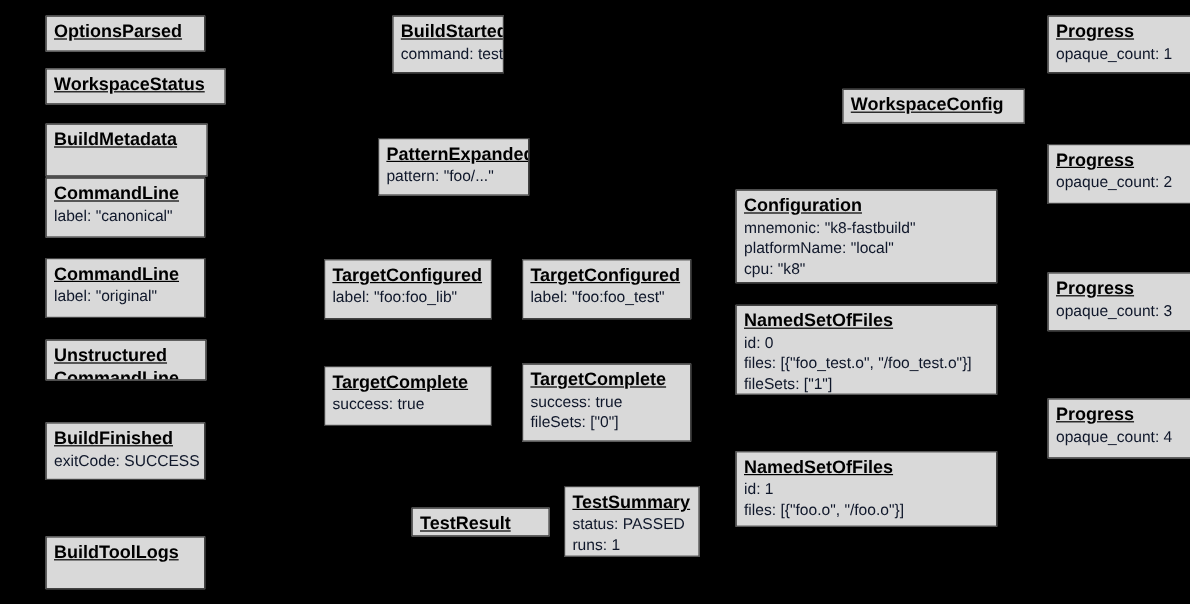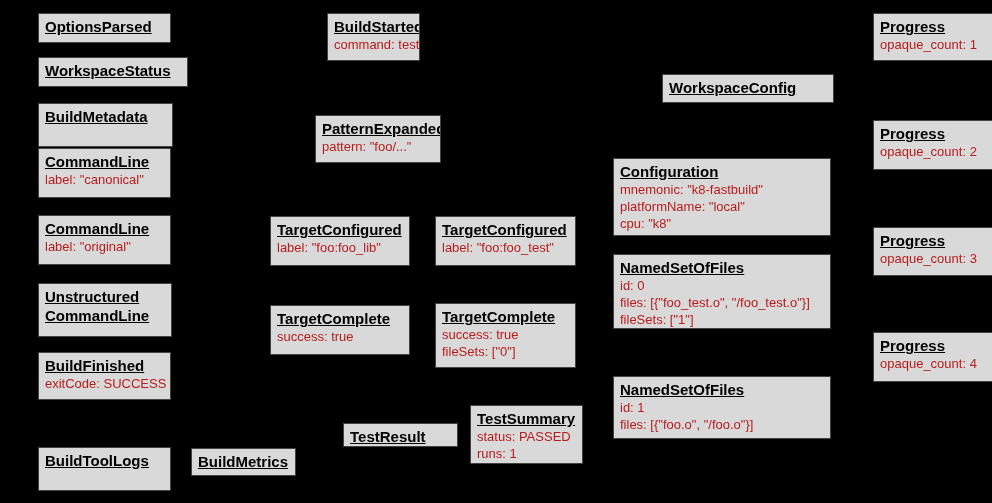--- a/index.html
+++ b/index.html
@@ -30,21 +30,21 @@
     line-height: 19px;
     font-weight: bold;
     text-decoration: underline;
     white-space: pre-line;
     color: #000000;
   }
   .line {
     font-size: 13px;
     line-height: 17px;
     white-space: nowrap;
-    color: #b91c1c;
+    color: #0f172a;
   }
 </style>
 </head>
 <body>
 
 <div id="canvas">
 
   <div class="box" style="left:10px;top:13px;width:133px;height:30px">
     <div class="title">OptionsParsed</div>
   </div>
@@ -60,37 +60,34 @@
   <div class="box" style="left:10px;top:148px;width:133px;height:50px">
     <div class="title">CommandLine</div>
     <div class="line">label: "canonical"</div>
   </div>
 
   <div class="box" style="left:10px;top:215px;width:133px;height:50px">
     <div class="title">CommandLine</div>
     <div class="line">label: "original"</div>
   </div>
 
-  <div class="box" style="left:10px;top:283px;width:134px;height:54px">
+  <div class="box" style="left:10px;top:283px;width:134px;height:34px">
     <div class="title">Unstructured
 CommandLine</div>
   </div>
 
   <div class="box" style="left:10px;top:352px;width:133px;height:48px">
     <div class="title">BuildFinished</div>
     <div class="line">exitCode: SUCCESS</div>
   </div>
 
   <div class="box" style="left:10px;top:447px;width:133px;height:44px">
     <div class="title">BuildToolLogs</div>
   </div>
 
-  <div class="box" style="left:163px;top:448px;width:105px;height:28px">
-    <div class="title">BuildMetrics</div>
-  </div>
 
   <div class="box" style="left:299px;top:13px;width:93px;height:48px">
     <div class="title">BuildStarted</div>
     <div class="line">command: test</div>
   </div>
 
   <div class="box" style="left:287px;top:115px;width:126px;height:48px">
     <div class="title">PatternExpanded</div>
     <div class="line">pattern: "foo/..."</div>
   </div>
@@ -120,21 +117,21 @@
     <div class="title">TestResult</div>
     <div class="line">status: PASSED</div>
   </div>
 
   <div class="box" style="left:442px;top:405px;width:113px;height:59px">
     <div class="title">TestSummary</div>
     <div class="line">status: PASSED</div>
     <div class="line">runs: 1</div>
   </div>
 
-  <div class="box" style="left:634px;top:74px;width:172px;height:29px">
+  <div class="box" style="left:674px;top:74px;width:152px;height:29px">
     <div class="title">WorkspaceConfig</div>
   </div>
 
   <div class="box" style="left:585px;top:158px;width:218px;height:78px">
     <div class="title">Configuration</div>
     <div class="line">mnemonic: "k8-fastbuild"</div>
     <div class="line">platformName: "local"</div>
     <div class="line">cpu: "k8"</div>
   </div>
 

